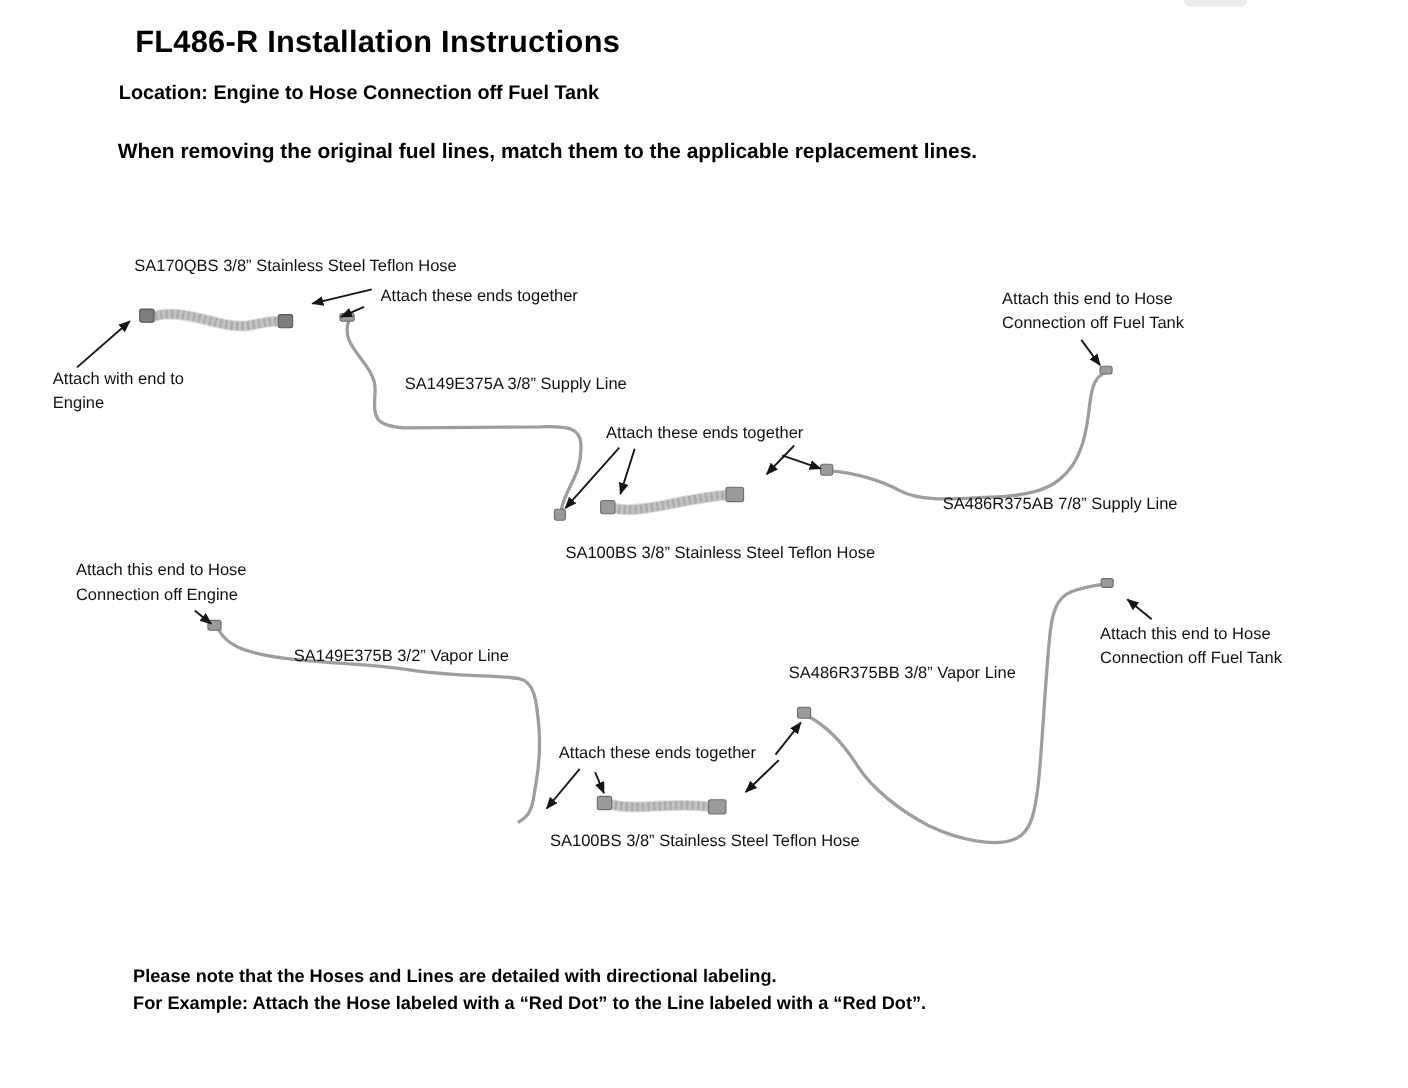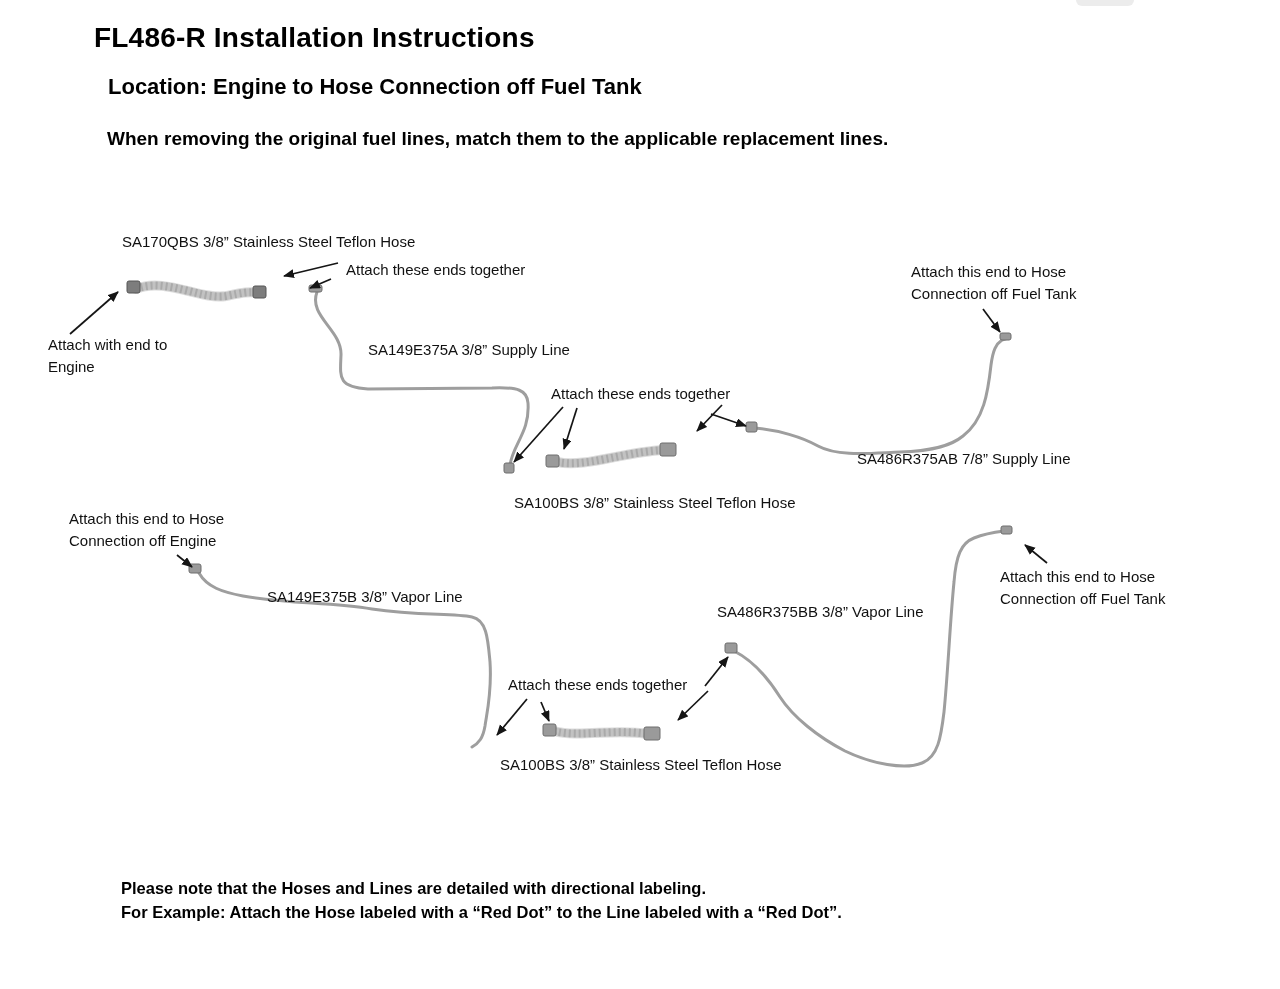--- a/index.html
+++ b/index.html
@@ -1,21 +1,21 @@
 <!DOCTYPE html>
 <html><head>
 <meta charset="utf-8">
 <style>
   * { margin:0; padding:0; box-sizing:border-box; }
   html,body { background:#ffffff; }
   body { font-family:"Liberation Sans", sans-serif; color:#000; }
   .page { position:relative; width:1280px; height:989px; background:#fff; overflow:hidden; }
 
-  .title { position:absolute; left:94px; top:22px; font-size:28px; font-weight:bold; letter-spacing:.2px; }
-  .subtitle { position:absolute; left:108px; top:74px; font-size:22px; font-weight:bold; }
+  .title { position:absolute; left:123px; top:22px; font-size:28px; font-weight:bold; letter-spacing:.2px; }
+  .subtitle { position:absolute; left:108px; top:74px; font-size:18px; font-weight:bold; }
   .instruction { position:absolute; left:107px; top:128px; font-size:19px; font-weight:bold; }
 
   .diagram { position:absolute; left:0; top:0; width:1056px; height:989px; }
   .diagram svg { position:absolute; left:0; top:0; }
 
   .lbl { position:absolute; font-size:15px; color:#111; white-space:nowrap; }
   .lbl.wrap { white-space:normal; line-height:22px; }
 
   .footer-note { position:absolute; left:121px; font-size:16.5px; font-weight:bold; }
   .footer-note.n1 { top:879px; }
@@ -127,21 +127,21 @@
     <div class="lbl" style="left:368px; top:341px;">SA149E375A 3/8” Supply Line</div>
 
     <div class="lbl" style="left:551px; top:385px;">Attach these ends together</div>
 
     <div class="lbl" style="left:857px; top:450px;">SA486R375AB 7/8” Supply Line</div>
 
     <div class="lbl" style="left:514px; top:494px;">SA100BS 3/8” Stainless Steel Teflon Hose</div>
 
     <div class="lbl wrap" style="left:69px; top:508px; width:180px;">Attach this end to Hose Connection off Engine</div>
 
-    <div class="lbl" style="left:267px; top:588px;">SA149E375B 3/8” Vapor Line</div>
+    <div class="lbl" style="left:267px; top:588px;">SA149E375B 3/2” Vapor Line</div>
 
     <div class="lbl" style="left:717px; top:603px;">SA486R375BB 3/8” Vapor Line</div>
 
     <div class="lbl wrap" style="left:1000px; top:566px; width:188px;">Attach this end to Hose Connection off Fuel Tank</div>
 
     <div class="lbl" style="left:508px; top:676px;">Attach these ends together</div>
 
     <div class="lbl" style="left:500px; top:756px;">SA100BS 3/8” Stainless Steel Teflon Hose</div>
   </div>
 

